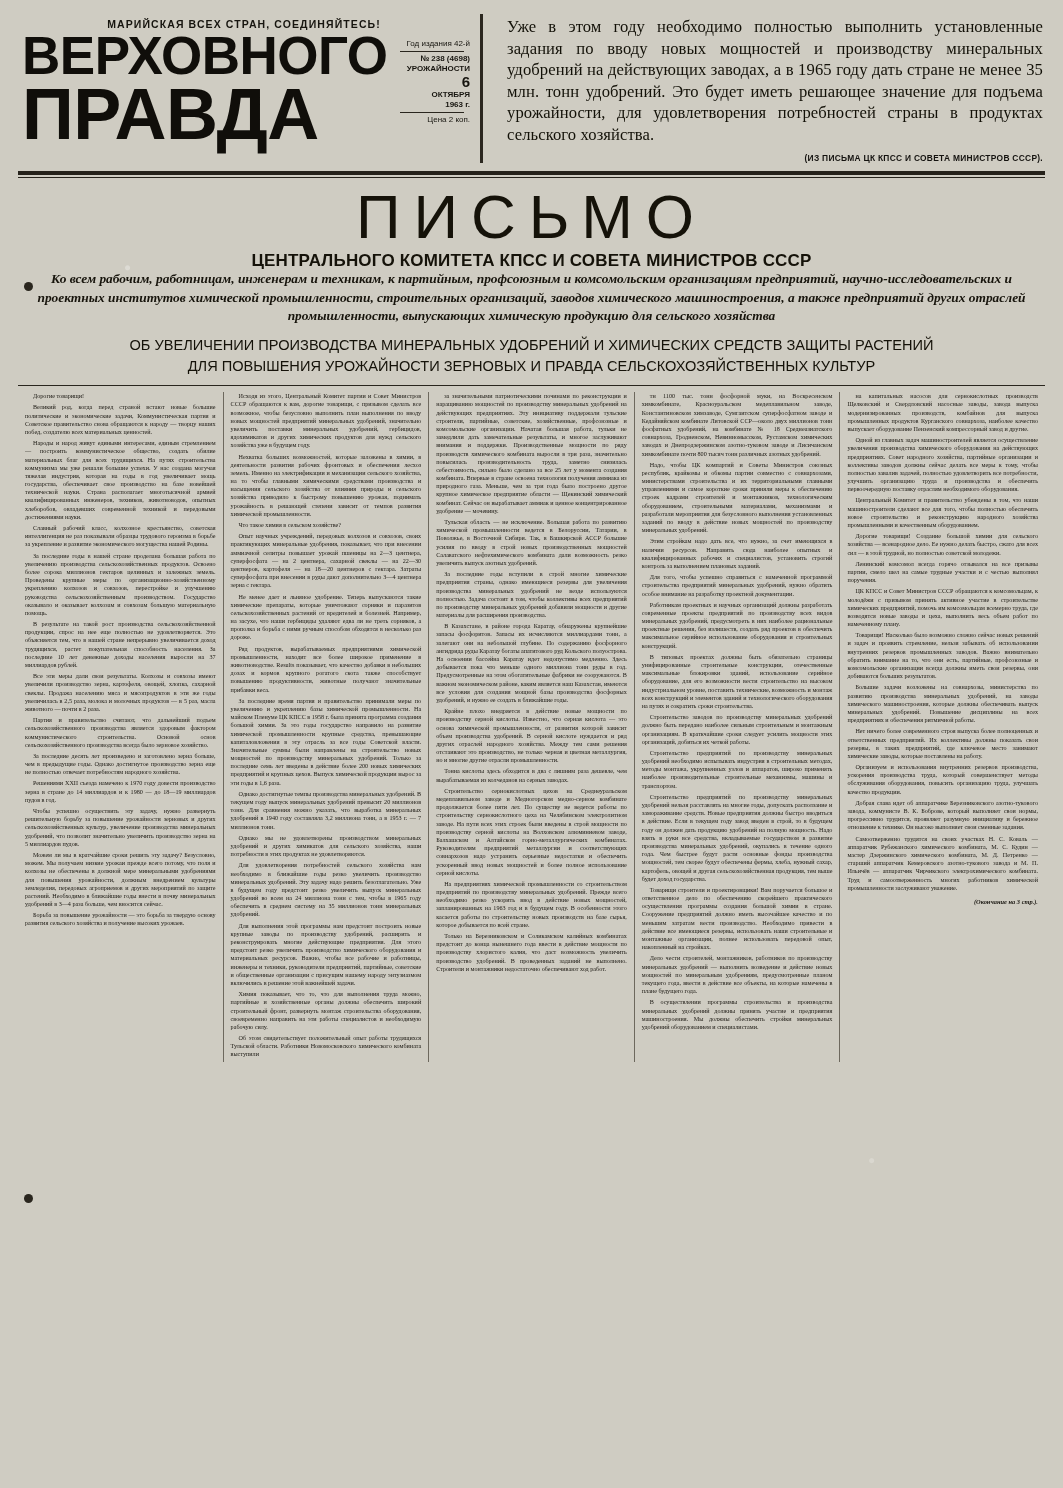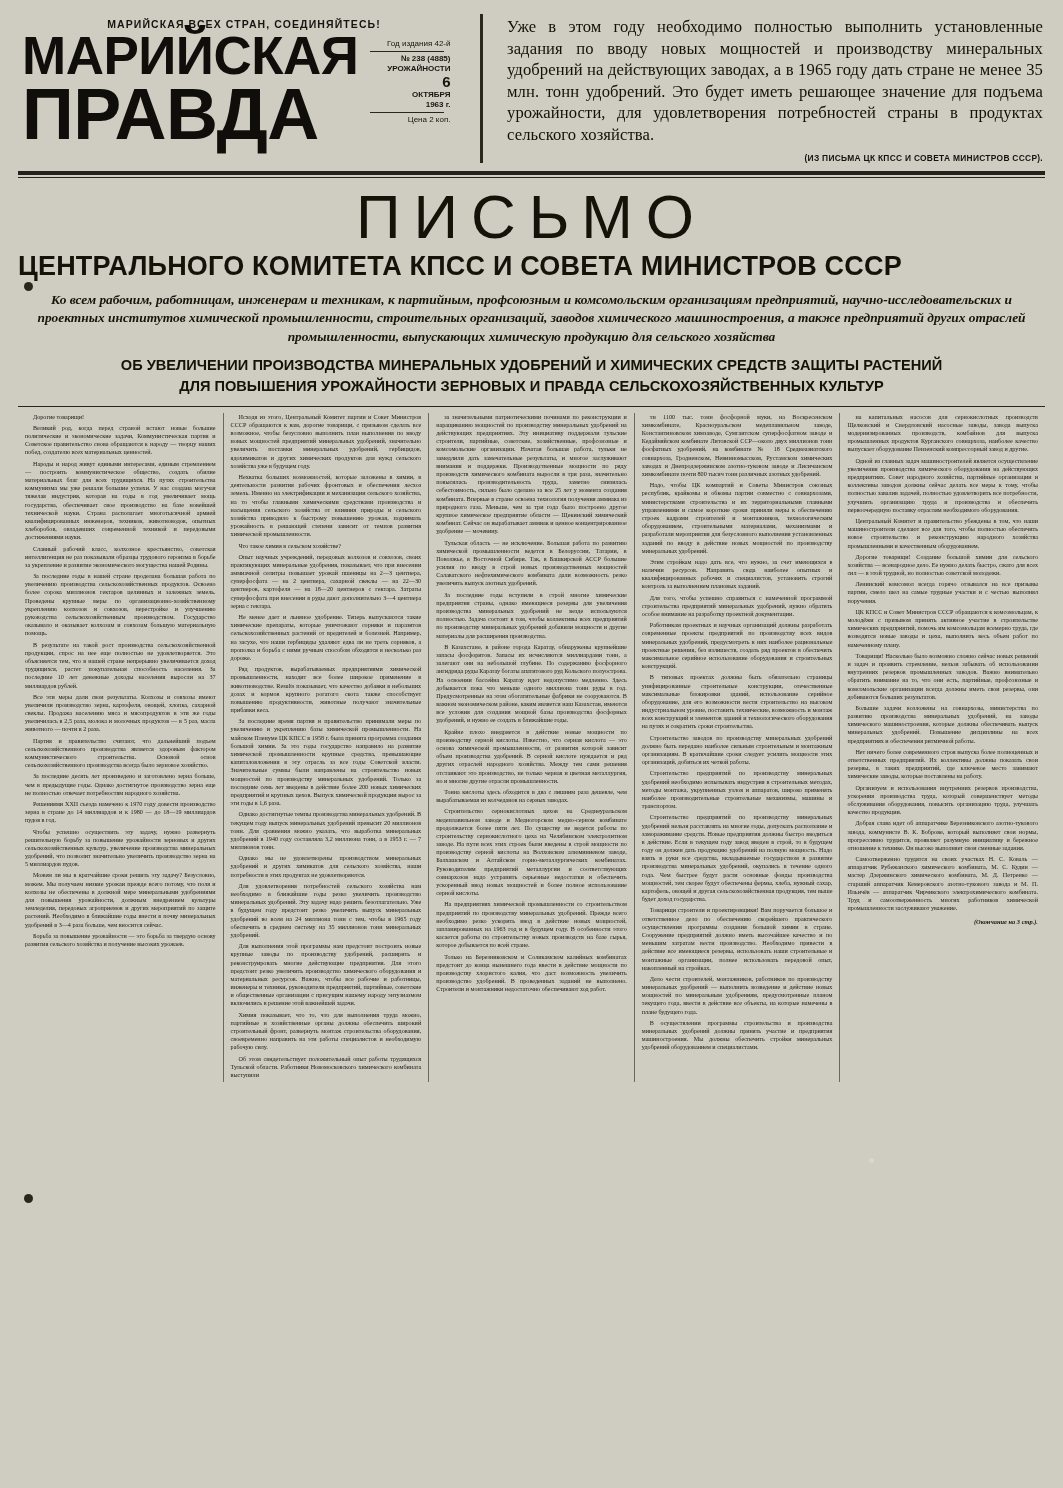--- a/index.html
+++ b/index.html
@@ -142,40 +142,39 @@
     font-size: 62px;
     letter-spacing: 13px;
     text-align: center;
     line-height: 1.0;
     margin: 2px 0 4px 0;
     color: #151209;
   }
   .h-sub {
     font-family: "Liberation Sans", sans-serif;
     font-weight: bold;
-    font-size: 27px;
-    text-align: left;
+    font-size: 17px;
+    text-align: center;
     letter-spacing: 0.2px;
     line-height: 1.05;
-    margin-bottom: 10px;
     color: #151209;
   }
   .addressees {
     font-family: "Liberation Serif", serif;
     font-style: italic;
     font-weight: bold;
     font-size: 13.4px;
     line-height: 1.38;
     text-align: center;
     margin: 0 14px 10px 14px;
     color: #17140c;
   }
   .h-about {
     font-family: "Liberation Sans", sans-serif;
-    font-weight: bold;
+    font-weight: normal;
     font-size: 14.6px;
     text-align: center;
     line-height: 1.32;
     margin: 0 6px 9px 6px;
     color: #151209;
   }
 
   
   .columns {
     display: flex;
@@ -223,27 +222,27 @@
 <div class="page">
   <div class="inner">
 
     <div class="masthead">
 
       <div class="mast-left">
         <div class="slogan">МАРИЙСКАЯ ВСЕХ СТРАН, СОЕДИНЯЙТЕСЬ!</div>
 
         <div class="title-row">
           <div class="title-block">
-            <div class="title-line1">МАРИЙСКАЯ</div>
+            <div class="title-line1">ВЕРХОВНОГО</div>
             <div class="title-line2">ПРАВДА</div>
           </div>
           <div class="issue-box">
             <div>Год издания 42-й</div>
             <div class="rule"></div>
-            <div class="b">№ 238 (4885)</div>
+            <div class="b">№ 238 (4698)</div>
             <div class="b">УРОЖАЙНОСТИ</div>
             <div class="big">6</div>
             <div class="b" style="white-space:pre-line">ОКТЯБРЯ
 1963 г.</div>
             <div class="rule"></div>
             <div>Цена 2 коп.</div>
           </div>
         </div>
 
       </div>

